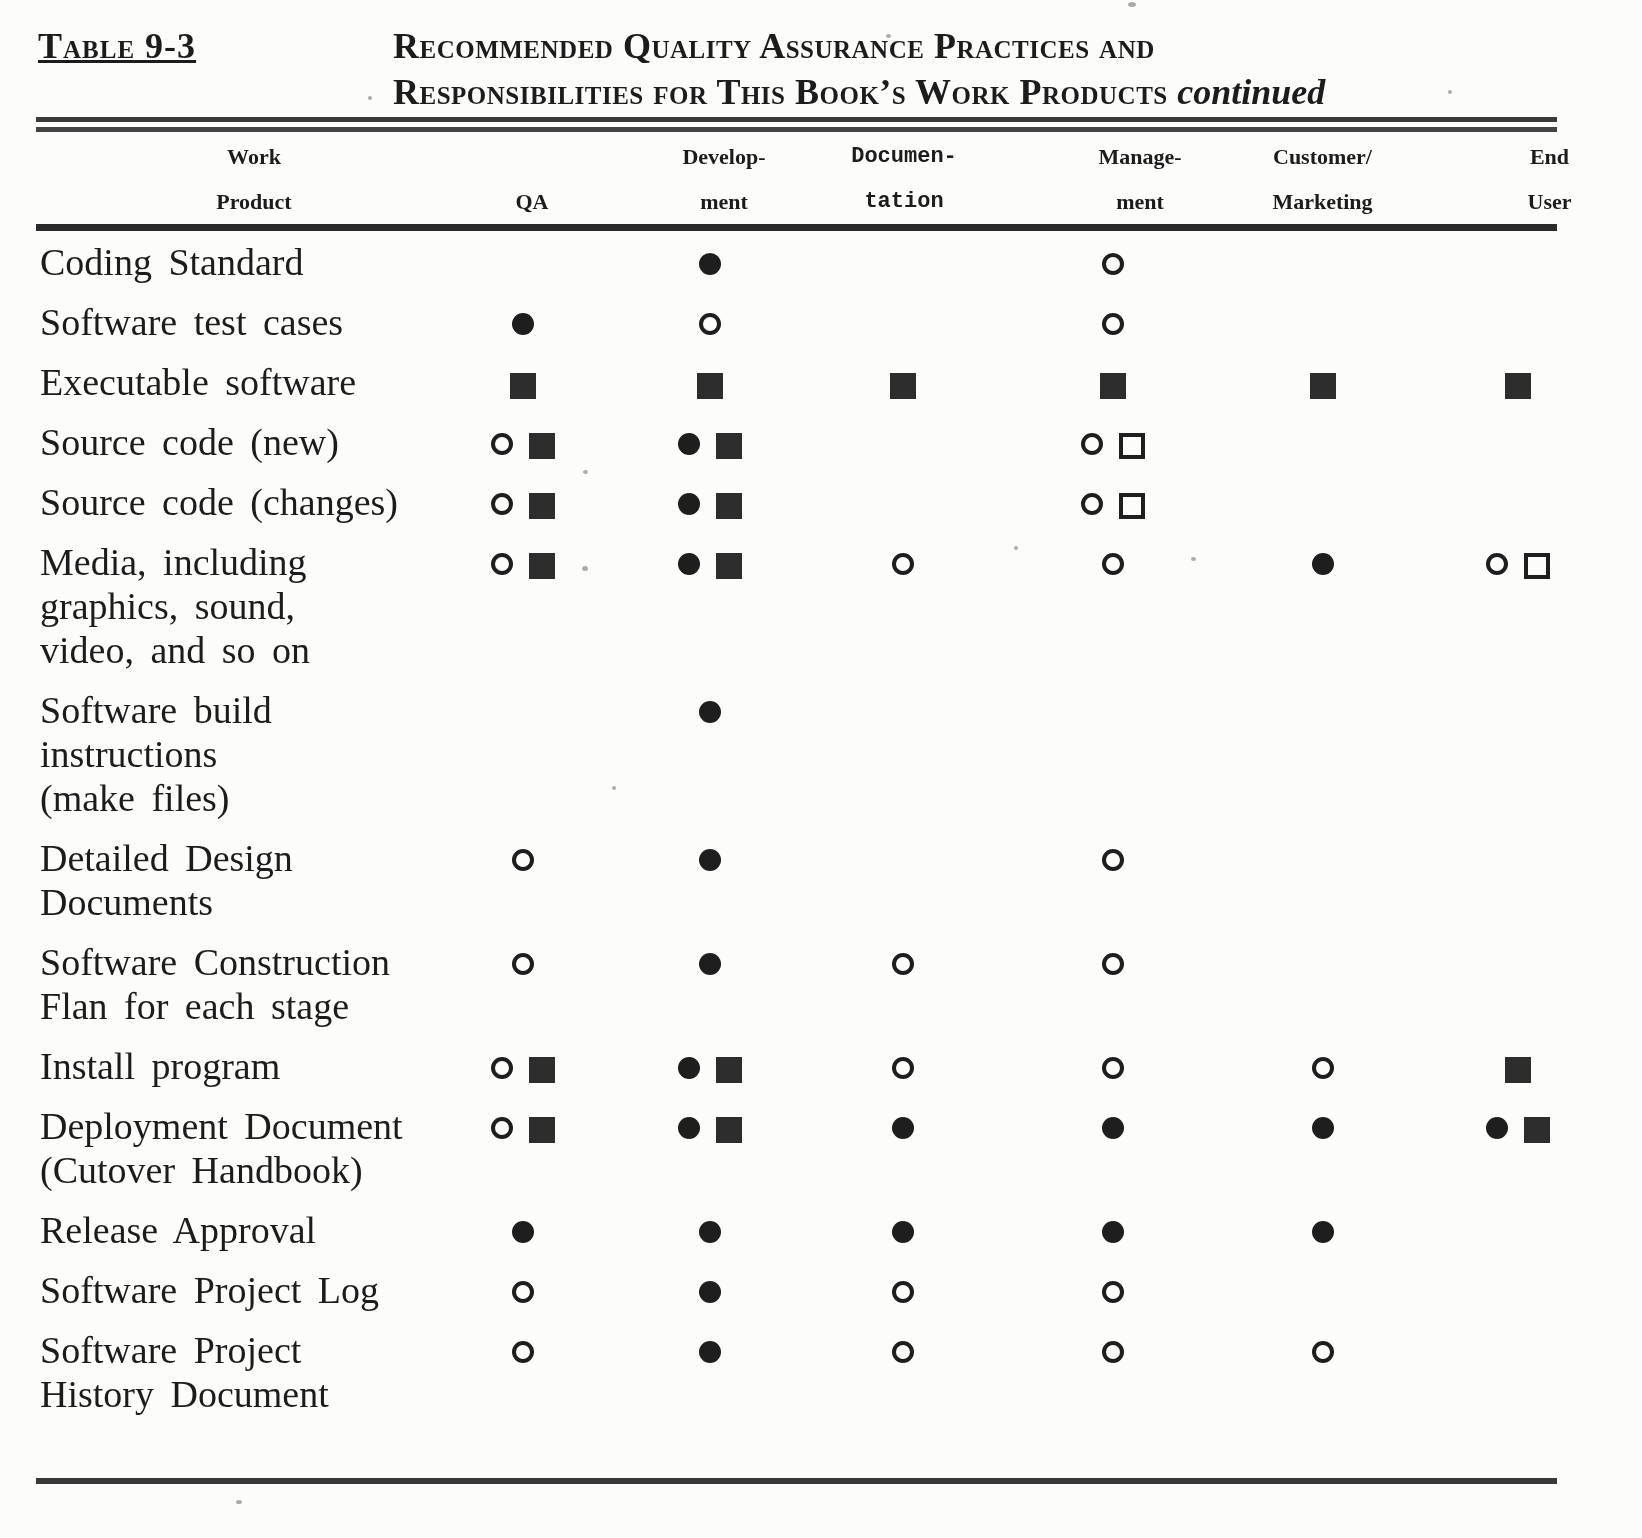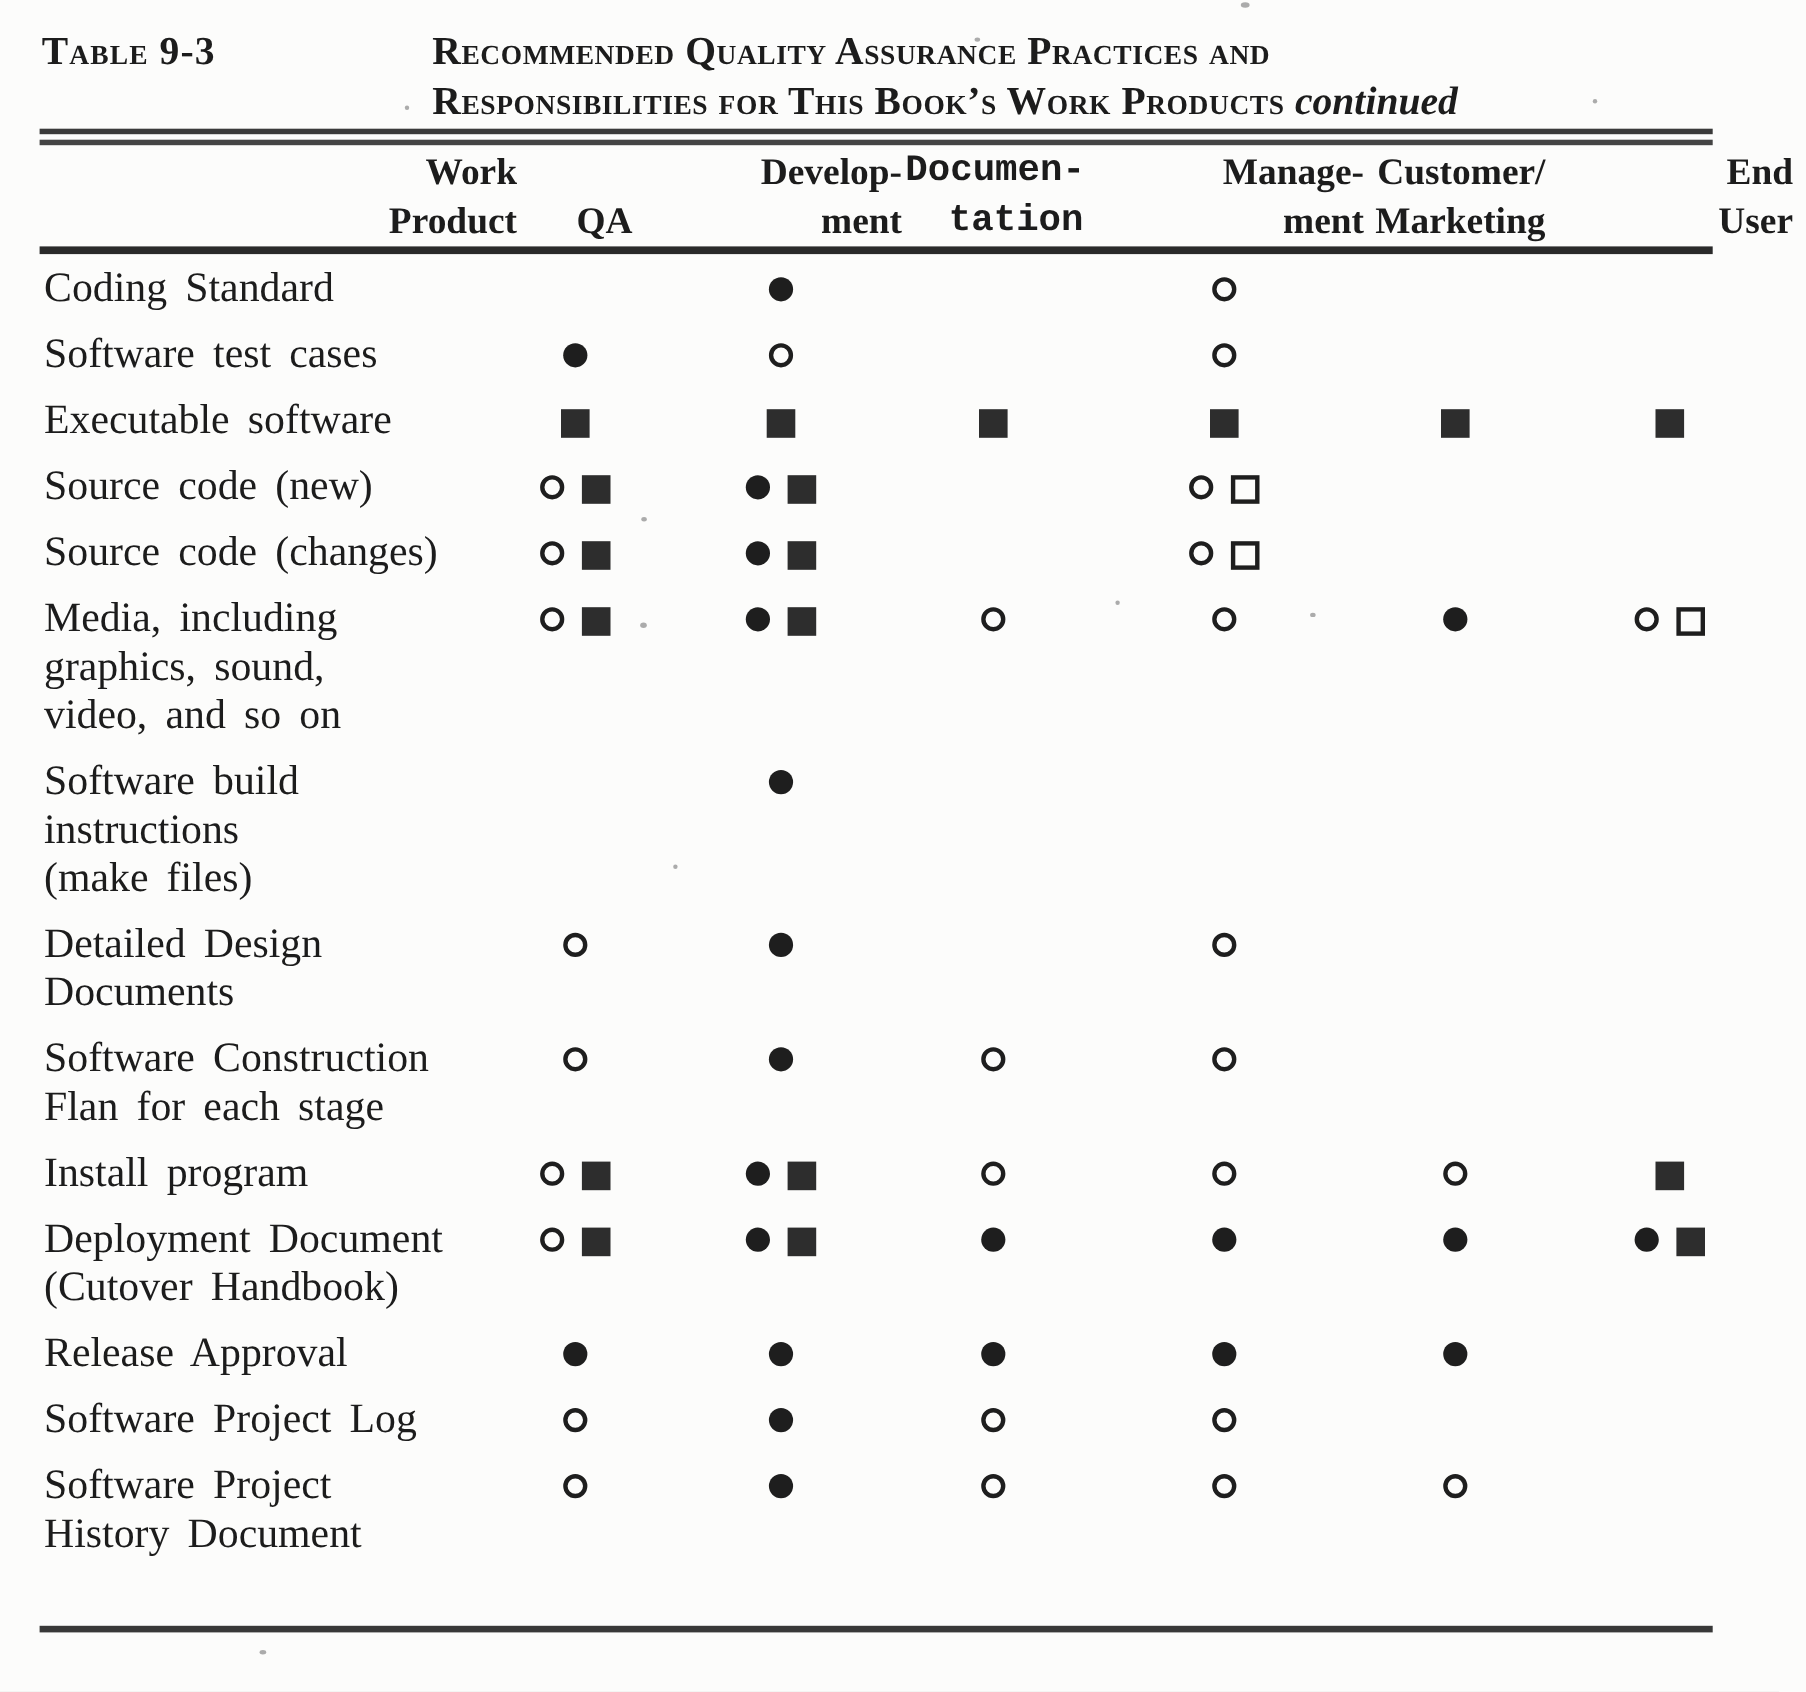--- a/index.html
+++ b/index.html
@@ -8,21 +8,21 @@
     width:1642px;height:1538px;
     background:var(--paper,#fcfcfb);
     font-family:"Liberation Serif", serif;
     color:var(--ink,#1c1c1c);
     overflow:hidden;
   }
   
   .caption{
     position:absolute;left:38px;top:24px;
     font-size:36px;line-height:44px;font-weight:bold;
-    font-variant:small-caps;letter-spacing:1px;
+    font-variant:small-caps;letter-spacing:1px;text-decoration:underline;
   }
   .title-line{
     position:absolute;left:393px;
     font-size:36px;line-height:44px;font-weight:bold;
     font-variant:small-caps;letter-spacing:0.5px;
     white-space:nowrap;
   }
   .title-line.l1{top:24px;}
   .title-line.l2{top:70px;}
   .cont{font-variant:normal;font-style:italic;letter-spacing:0;}
@@ -32,22 +32,22 @@
   .rule-top-b{top:127px;height:5px;background:#444;}
   .rule-head{top:224px;height:7px;background:#2a2a2a;}
   .rule-bottom{top:1478px;height:6px;background:#383838;}
   
   table{
     position:absolute;left:38px;top:134px;
     border-collapse:collapse;table-layout:fixed;width:1592px;
   }
   th,td{padding:0;margin:0;}
   thead th{
-    font-weight:bold;font-size:34px;line-height:45px;
-    vertical-align:bottom;text-align:right;padding-bottom:4px;
+    font-weight:bold;font-size:22px;line-height:45px;
+    vertical-align:bottom;text-align:center;padding-bottom:4px;
   }
   th.col-qa{padding-left:19px;}
   th.col-development{padding-left:53px;}
   th.col-documentation{padding-left:3px;font-family:Liberation Mono, monospace;}
   th.col-management{padding-left:55px;}
   th.col-customer_marketing{padding-left:0;}
   th.col-end_user{padding-left:64px;}
   tbody td{
     font-size:38px;line-height:44px;
     vertical-align:top;text-align:center;

